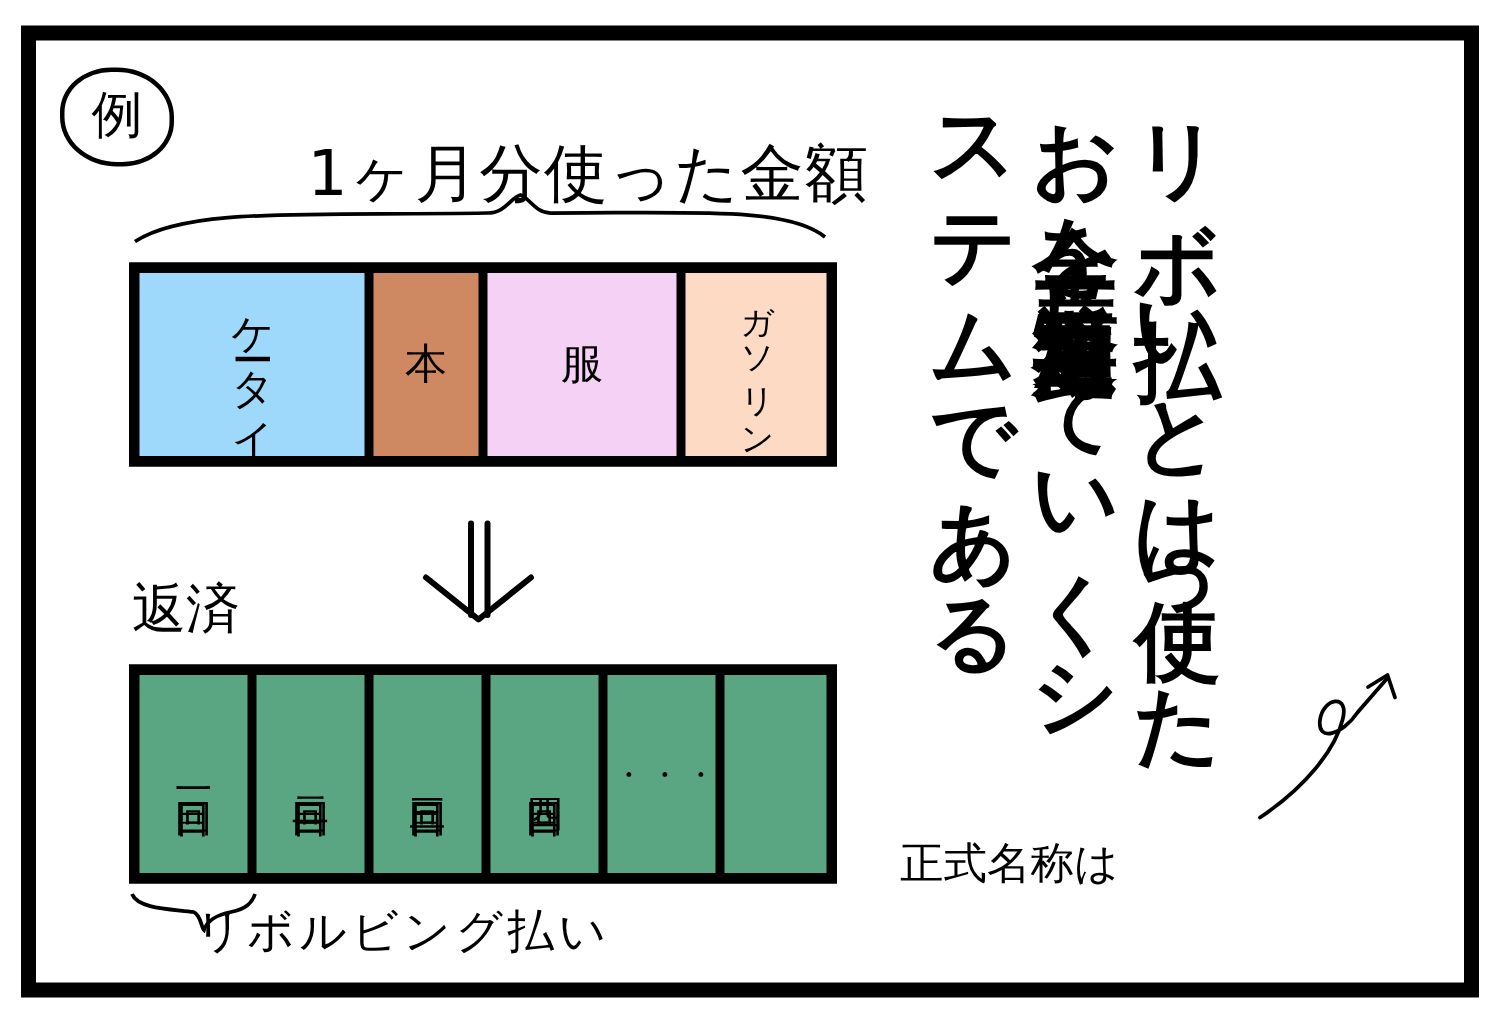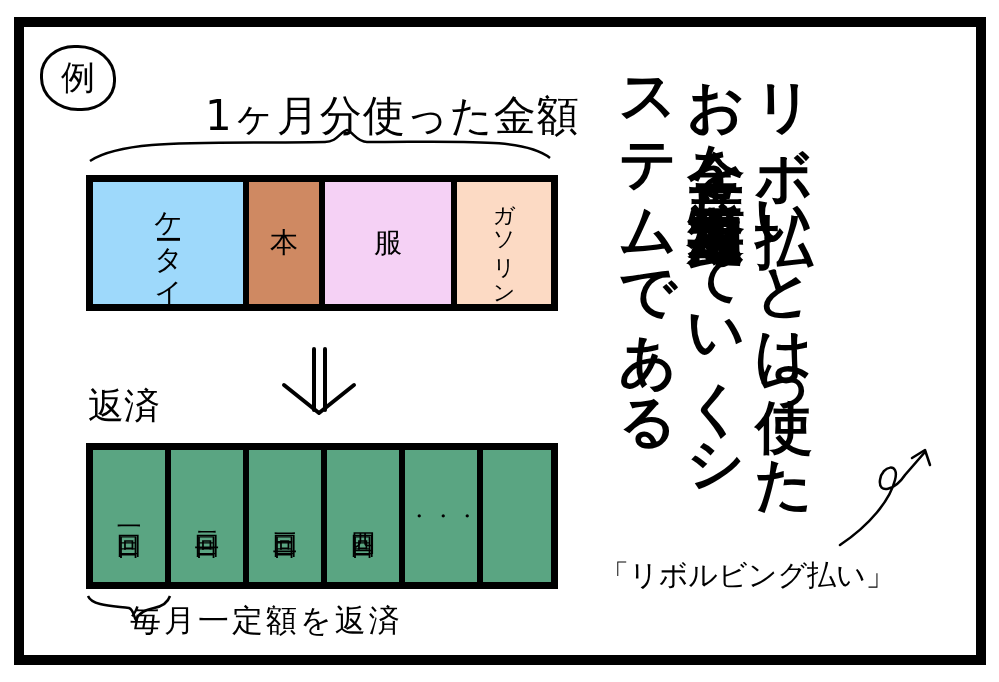--- a/index.html
+++ b/index.html
@@ -84,26 +84,26 @@
   </div>
   <div class="seg" style="flex:1;background:#5aa582;">
     <span></span>
   </div>
 </div>
 
 <svg class="abs brace-bottom" width="90" height="30" viewBox="0 0 90 30">
   <path d="M4 4 C 8 14, 30 14, 45 16 C 50 18, 50 26, 52 28 C 54 22, 60 18, 70 16 C 80 14, 84 10, 86 4" fill="none" stroke="#000" stroke-width="2.5"></path>
 </svg>
 
-<div class="abs caption-bottom">毎月一定額を返済</div>
+<div class="abs caption-bottom">リボルビング払い</div>
 
 <div class="abs main-text">
   <span>リボ払いとは使ったお金を毎月一定額返済していくシステムである</span>
 </div>
 
 <svg class="abs curl" width="110" height="110" viewBox="0 0 110 110">
   <path d="M10 105 C 40 85, 60 60, 65 40 C 70 22, 52 25, 50 40 C 48 55, 65 50, 75 35 L 95 12" fill="none" stroke="#000" stroke-width="2.5" stroke-linecap="round"></path>
   <polyline points="82,18 95,10 100,25" fill="none" stroke="#000" stroke-width="2.5" stroke-linecap="round" stroke-linejoin="round"></polyline>
 </svg>
 
 <div class="abs note">
-  <div>「リボルビング払い」</div>
+  <div>正式名称は</div>
 </div>
 
 </body></html>

